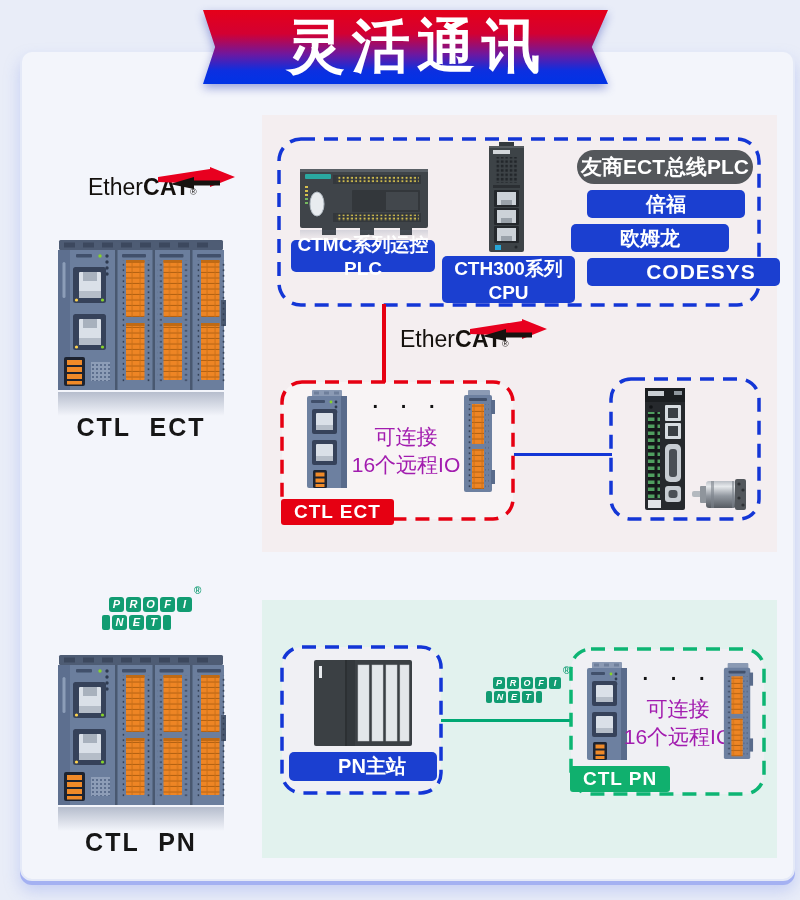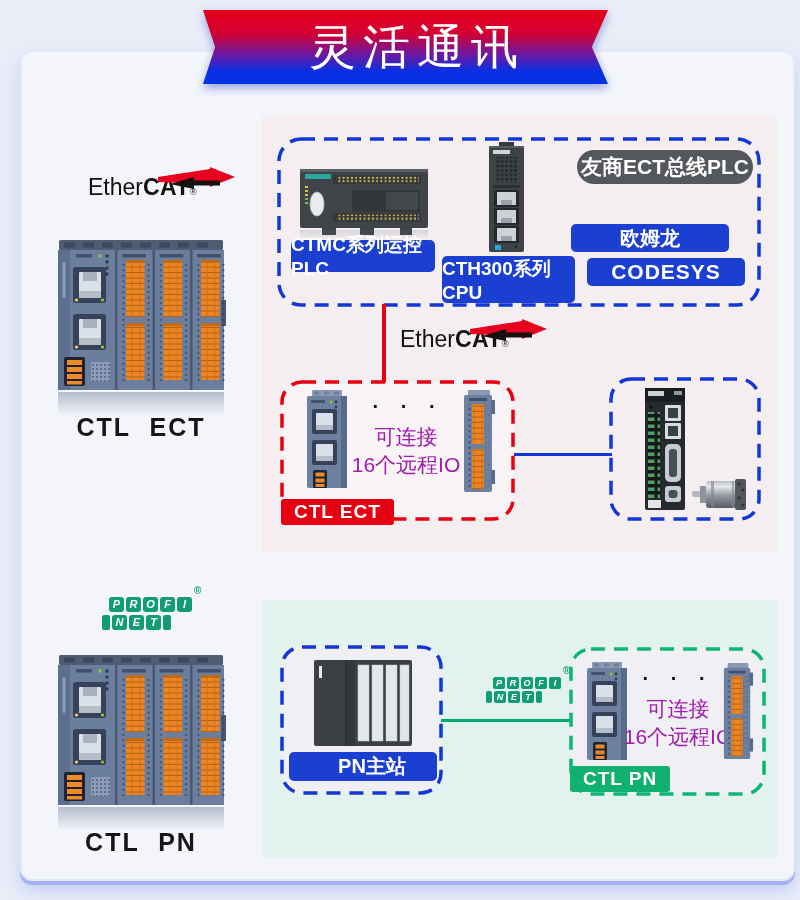--- a/index.html
+++ b/index.html
@@ -7,27 +7,27 @@
   .stage{position:relative;width:800px;height:900px;background:#e9edf8;overflow:hidden;}
   .abs{position:absolute;}
   .card{position:absolute;left:20px;top:50px;width:771px;height:827px;background:#f3f5fb;
         border:2px solid #e4e9f7;border-radius:12px;
         box-shadow:0 4px 0 #a4b1f2, 0 10px 16px rgba(128,148,235,.35);}
   .banner-wrap{position:absolute;left:203px;top:10px;width:405px;height:74px;z-index:6;
         filter:drop-shadow(0 4px 5px rgba(40,60,180,.45));}
   .banner{width:100%;height:100%;display:flex;align-items:center;justify-content:center;
         background:linear-gradient(180deg,#e50019 0%,#d30032 32%,#6d18a0 60%,#0c2fe0 82%,#0033e6 100%);
         clip-path:polygon(0 0,100% 0,96% 50%,100% 100%,0 100%,3% 50%);}
-  .banner-text{color:#fff;font-size:47px;font-weight:400;letter-spacing:7px;padding-left:7px;margin-left:16px;}
+  .banner-text{color:#fff;font-size:58px;font-weight:700;letter-spacing:7px;padding-left:7px;margin-left:16px;}
   .panel{position:absolute;left:262px;width:515px;}
   .panel-pink{top:115px;height:437px;background:#f4eef0;}
   .panel-teal{top:600px;height:258px;background:#e2f2ee;}
   .devlabel{text-align:center;font-size:25px;font-weight:bold;color:#161616;
         letter-spacing:2px;word-spacing:10px;}
-  .pill{position:absolute;background:#1b3fd0;color:#fff;font-weight:bold;
+  .pill{position:absolute;background:#1b3fd0;color:#fff;font-weight:bold;text-align:center;
         border-radius:5px;display:flex;align-items:center;justify-content:center;}
   .badge{position:absolute;color:#fff;font-weight:bold;font-size:19px;padding:2px 13px;
         border-radius:3px;letter-spacing:1px;z-index:4;}
   .badge-red{background:#e60012;}
   .badge-green{background:#10b06e;}
   .cline{position:absolute;}
   .dots{position:absolute;text-align:center;font-size:20px;font-weight:900;letter-spacing:8px;color:#111;}
   .cap{position:absolute;text-align:center;font-size:21px;font-weight:500;color:#a21caf;}
   
   .eclogo{position:absolute;white-space:nowrap;}
@@ -316,22 +316,23 @@
       <use href="#sym-ctmc"></use>
     </svg>
   <svg class="abs" style="left:487px;top:142px;" width="40" height="114" viewBox="0 0 40 114">
       <use href="#sym-cth"></use>
     </svg>
 
   <div class="pill" style="left:291px;top:240px;width:144px;height:32px;font-size:19px;">CTMC系列运控PLC</div>
   <div class="pill" style="left:442px;top:256px;width:133px;height:47px;font-size:19px;">CTH300系列CPU</div>
 
   <div class="pill" style="left:577px;top:150px;width:176px;height:34px;font-size:21px;border-radius:17px;background:#54575b;">友商ECT总线PLC</div>
+  <div class="pill" style="left:587px;top:190px;width:158px;height:28px;font-size:20px;">倍福</div>
   <div class="pill" style="left:571px;top:224px;width:158px;height:28px;font-size:20px;">欧姆龙</div>
-  <div class="pill" style="left:587px;top:258px;width:158px;height:28px;font-size:21px;letter-spacing:1px;">CODESYS</div>
+  <div class="pill" style="left:587px;top:258px;width:158px;height:28px;font-size:21px;letter-spacing:1px;padding-left:35px;">CODESYS</div>
 
   <div class="cline" style="left:382px;top:304px;width:4px;height:79px;background:#e60012;"></div>
 
   <div class="eclogo" style="left:400px;top:326px;">
     <span class="ec-ether">Ether</span><span class="ec-cat">CAT</span><span class="ec-reg">®</span>
     <svg class="ec-arrow" width="78" height="26" viewBox="0 0 78 26">
       <polygon points="0,10 52,2 52,0 77,10 52,20 52,17 0,15" fill="#e8001f"></polygon>
       <polygon points="14,16.5 36,10 36,13.5 62,13.5 62,18.5 36,18.5 36,22 14,17.5" fill="#17120f"></polygon>
     </svg>
   </div>

